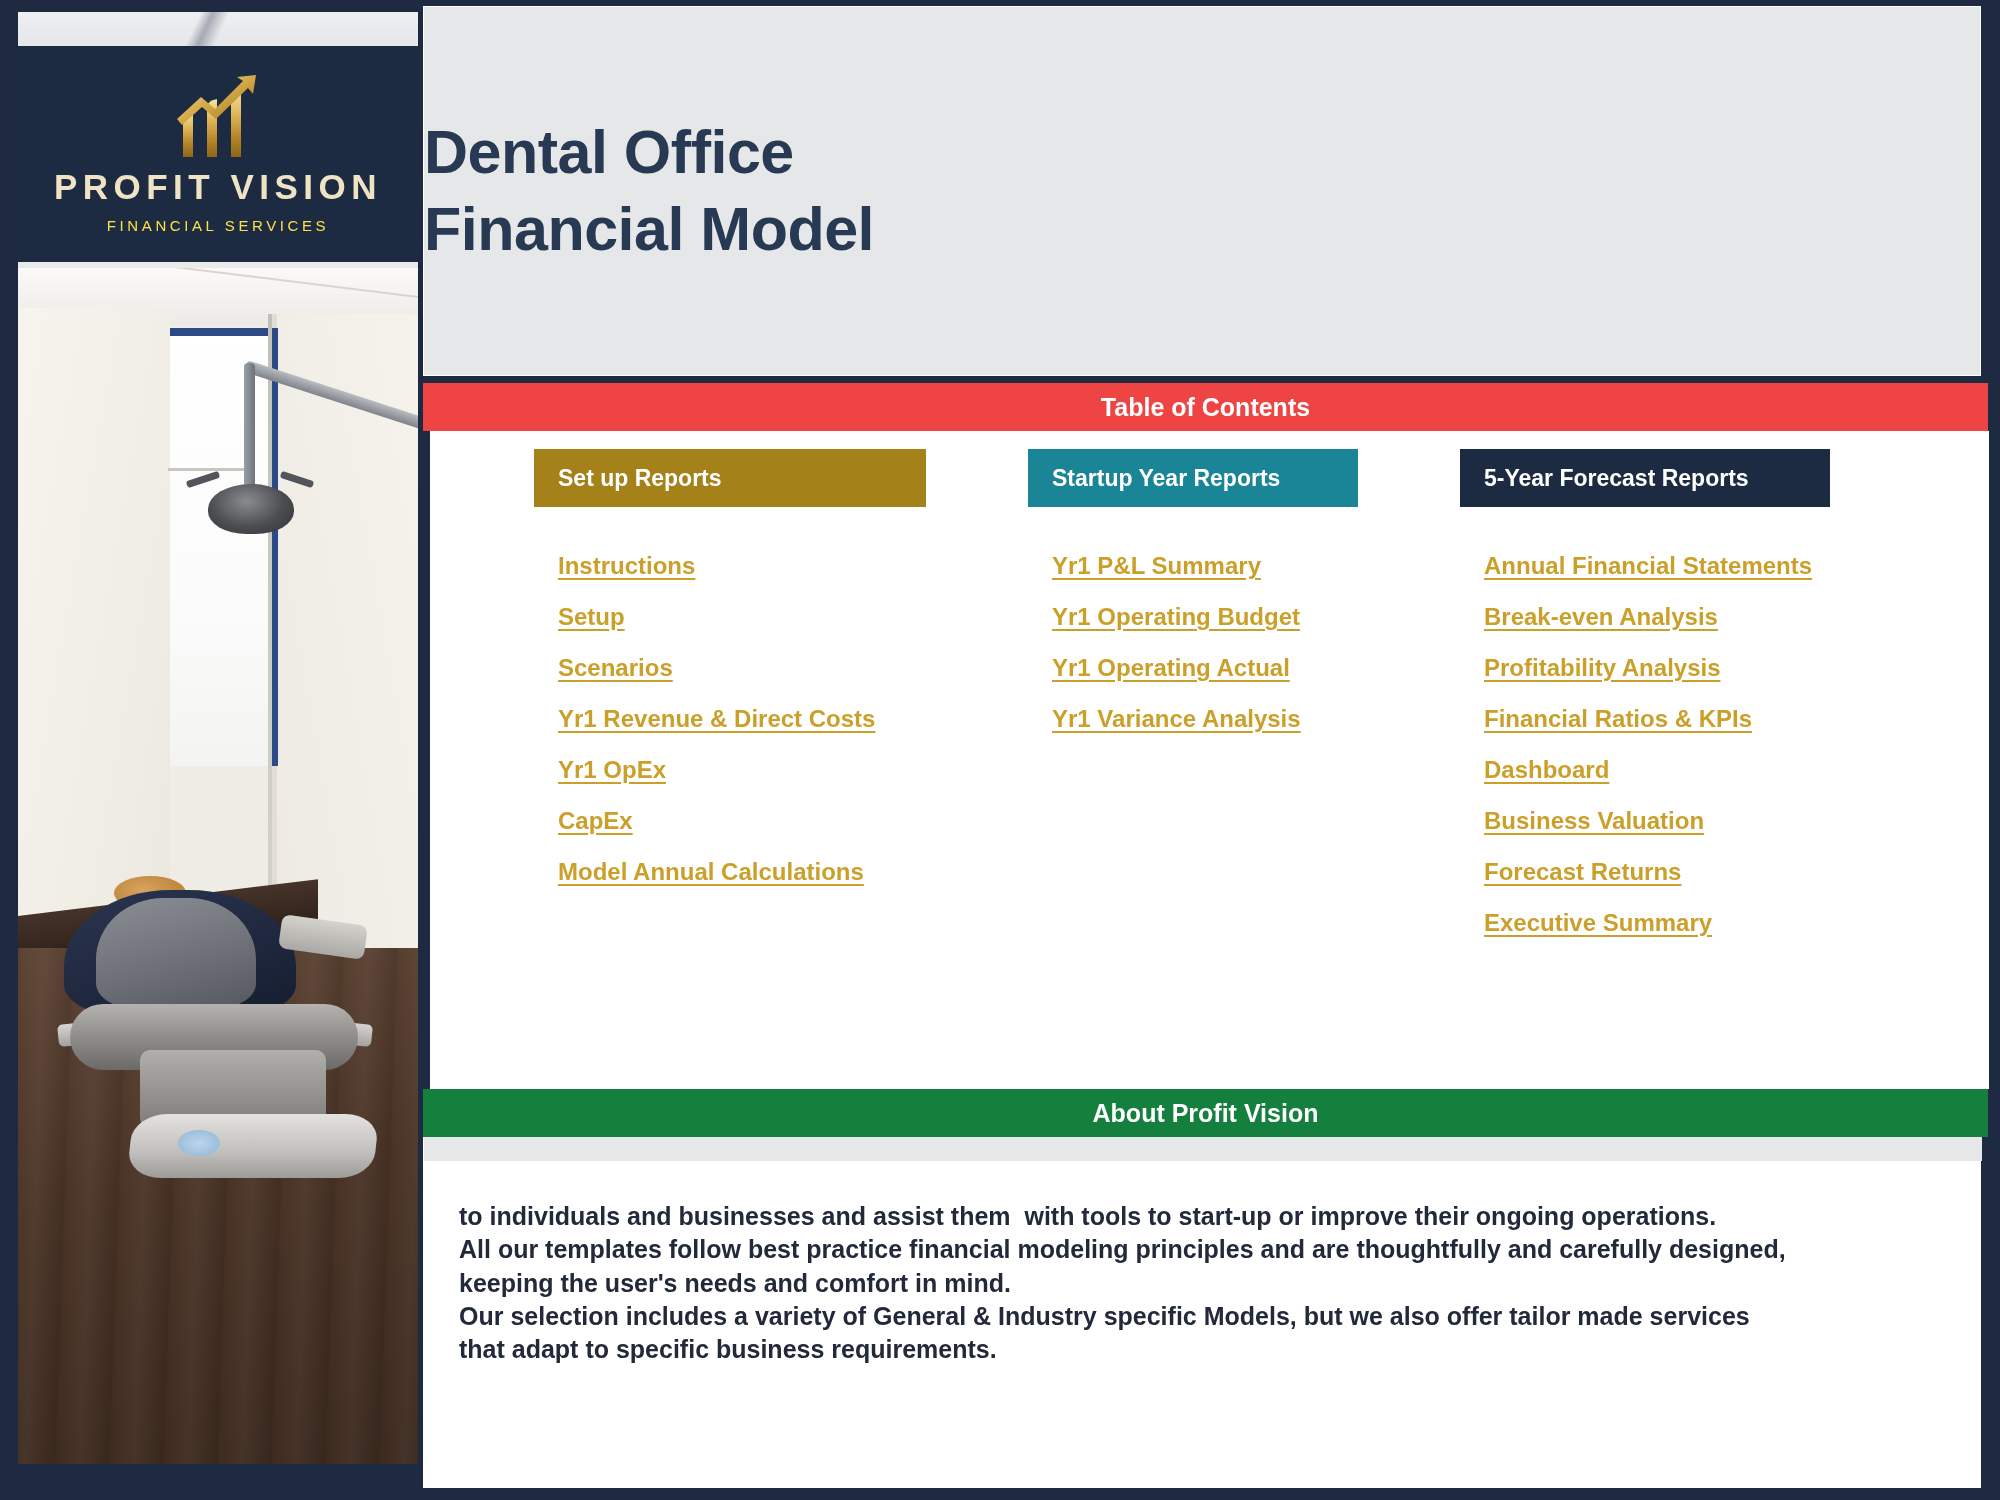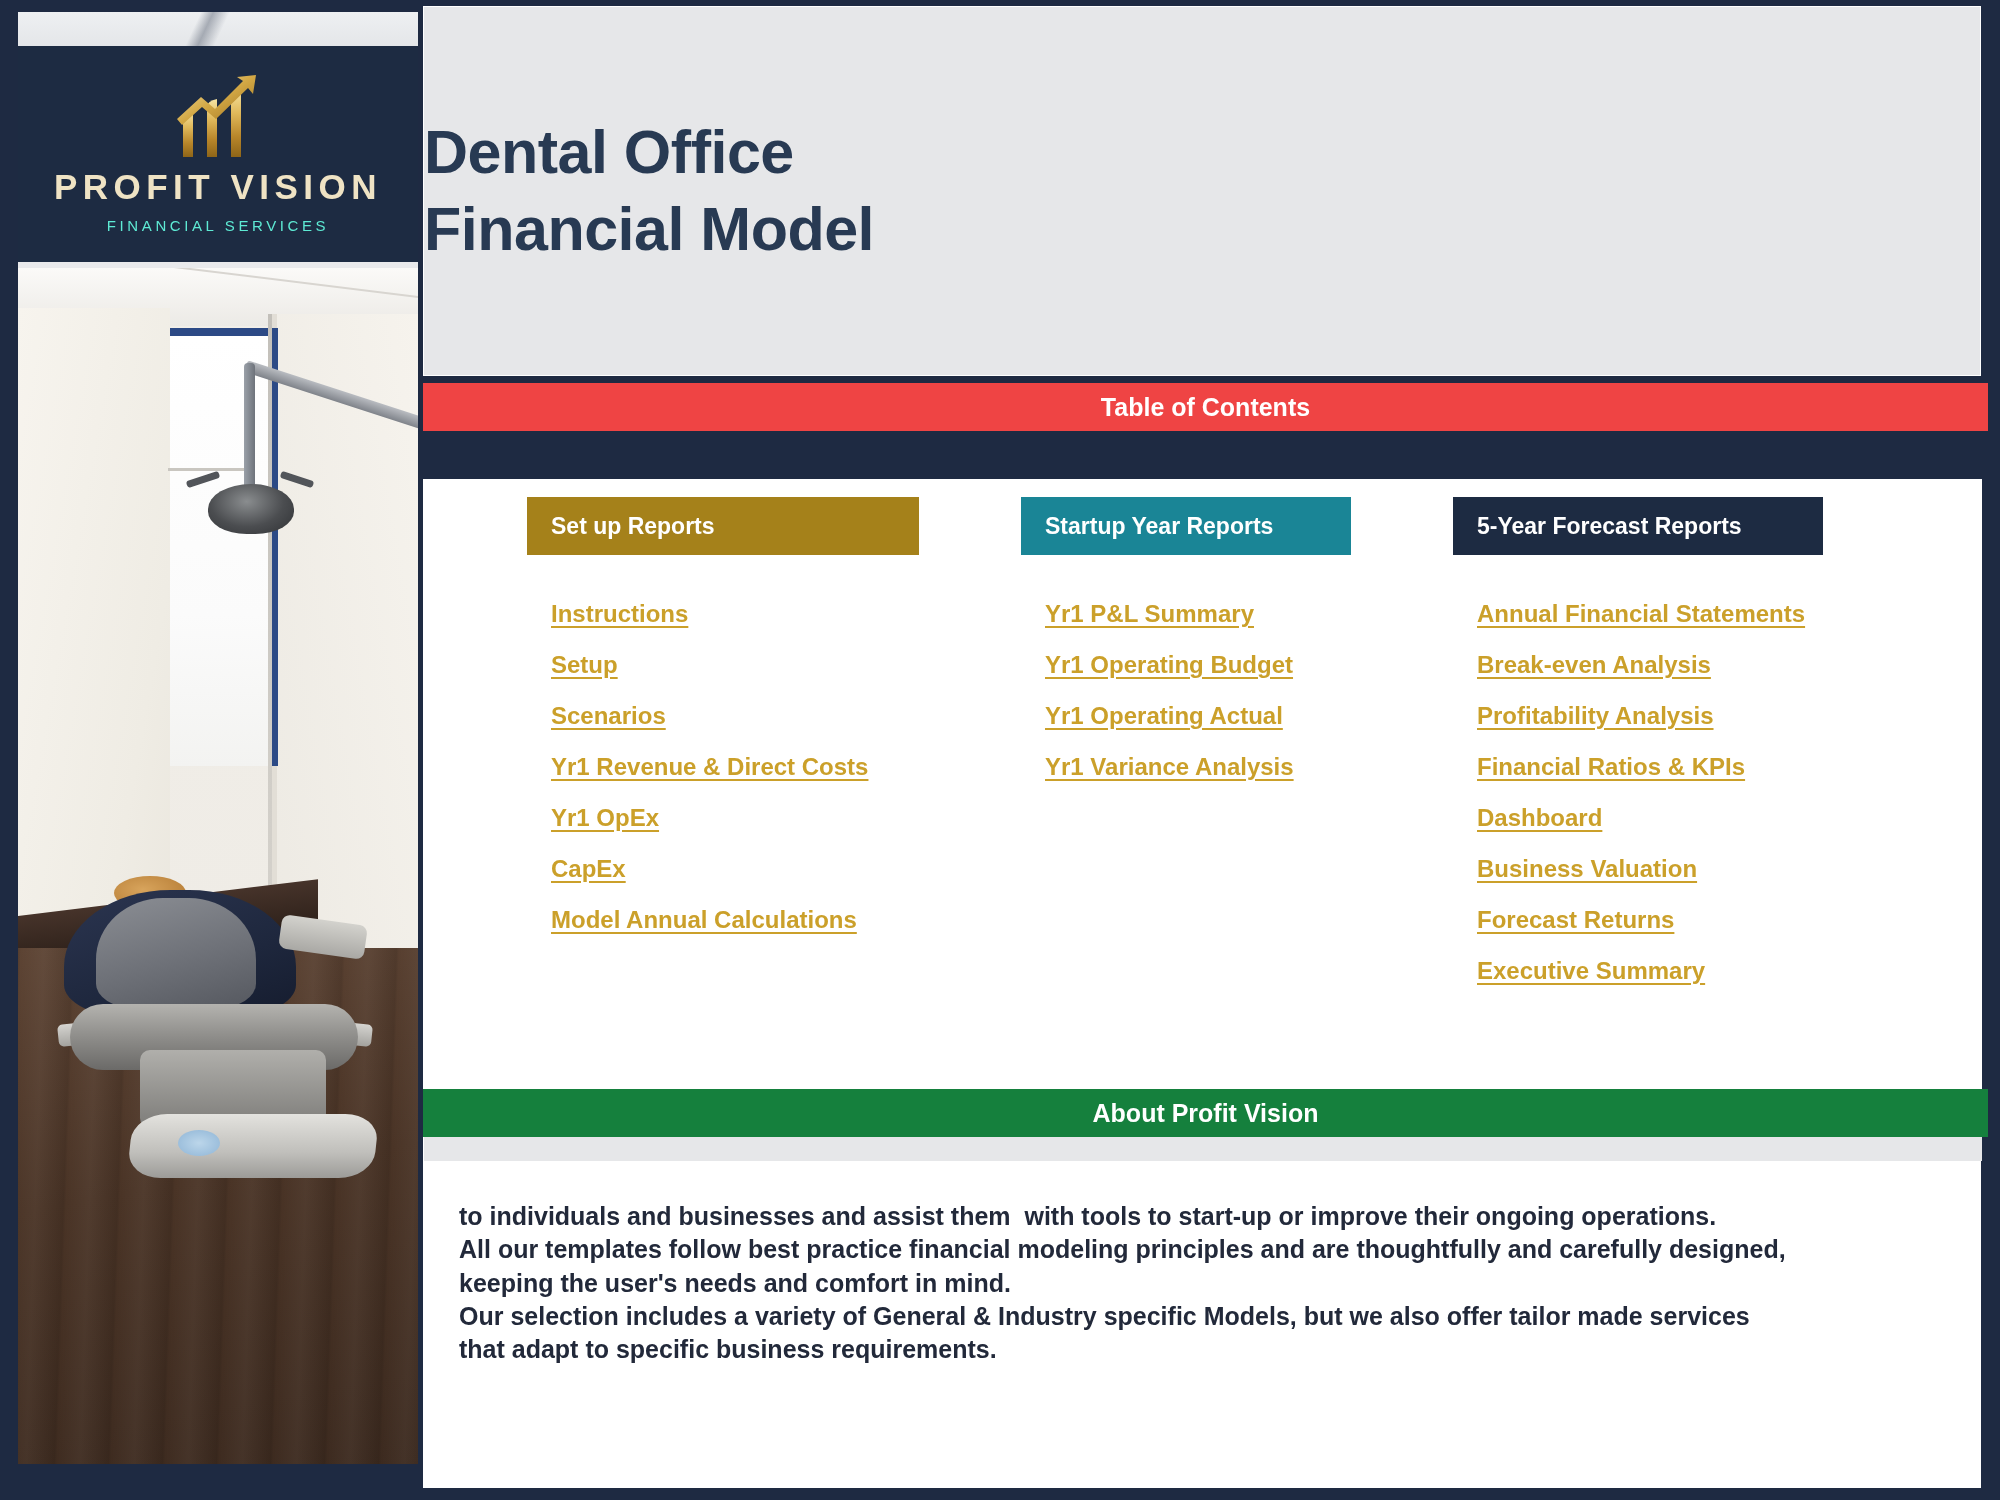--- a/index.html
+++ b/index.html
@@ -183,21 +183,21 @@
   }
   .logo-mark { width: 94px; height: 82px; margin-bottom: 10px; }
   .brand-name {
     color: #efe3c4;
     font-size: 35px;
     letter-spacing: 5.5px;
     font-weight: 700;
     white-space: nowrap;
   }
   .brand-sub {
-    color: #5eead4;
+    color: #fde047;
     font-size: 15px;
     letter-spacing: 3.6px;
     margin-top: 10px;
     font-weight: 400;
     white-space: nowrap;
   }
 
   
   .main {
     position: absolute;
@@ -233,25 +233,24 @@
     display: flex; align-items: center; justify-content: center;
   }
   .toc-band span {
     color: #ffffff; font-size: 25px; font-weight: 700;
     position: relative; left: 0px;
   }
 
   
   .toc-body {
     position: absolute;
-    left: 0; top: 425px;
+    left: 7px; top: 425px;
     width: 1558px; height: 658px;
     background: #ffffff;
     border-right: 1px solid #ffffff;
-    margin-top: 48px;
   }
 
   .col {
     position: absolute;
     top: 18px;
   }
   .col-1 { left: 104px; }
   .col-2 { left: 598px; }
   .col-3 { left: 1030px; }
 

